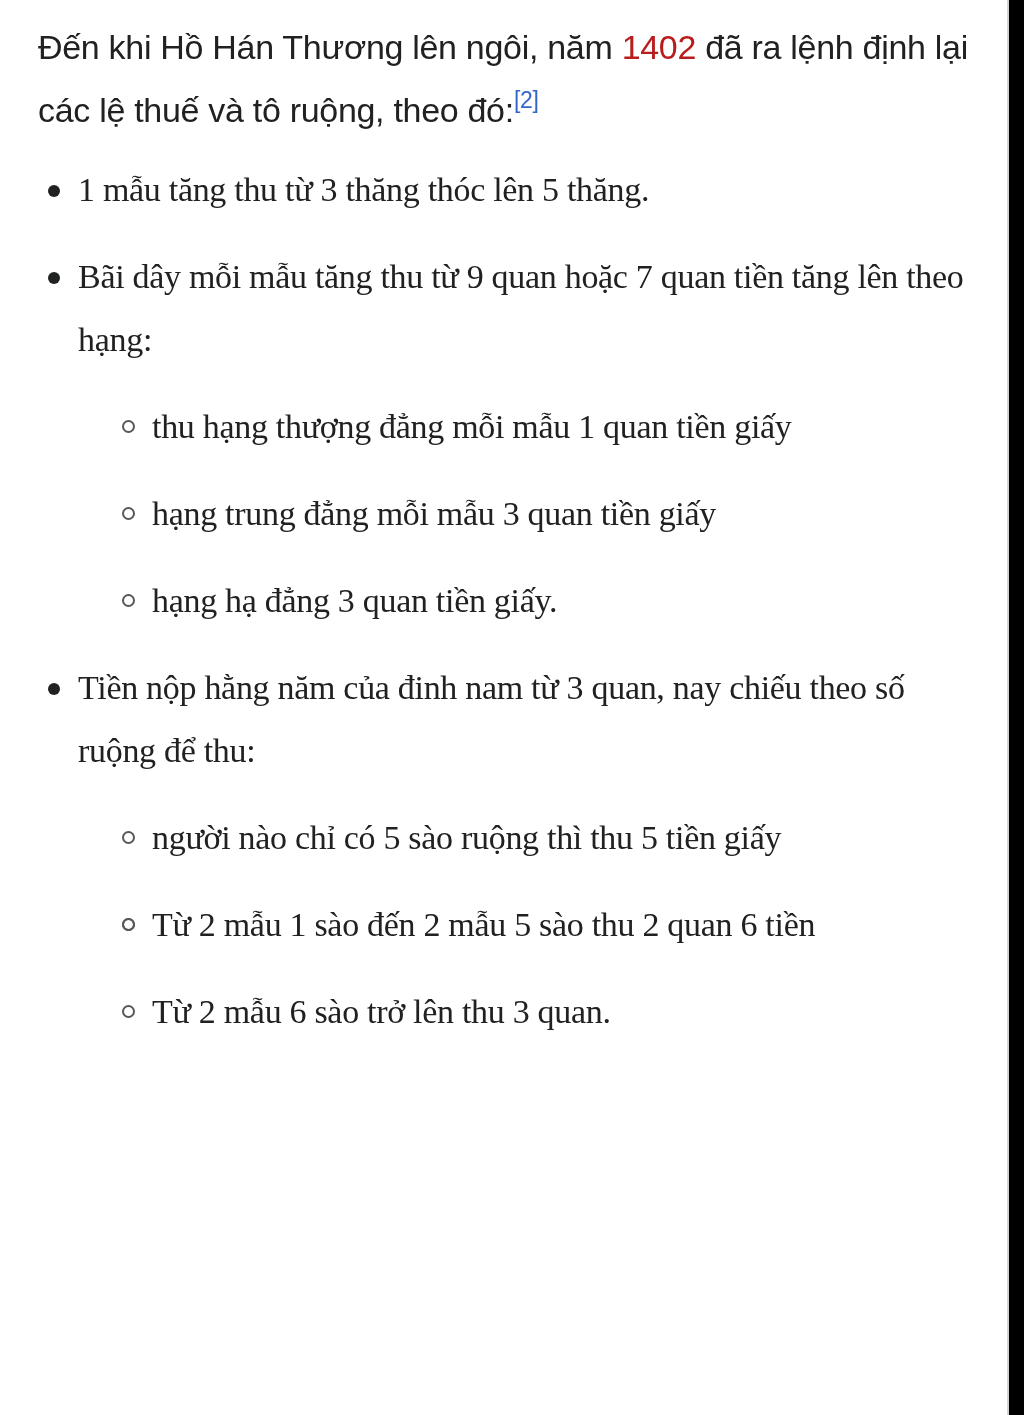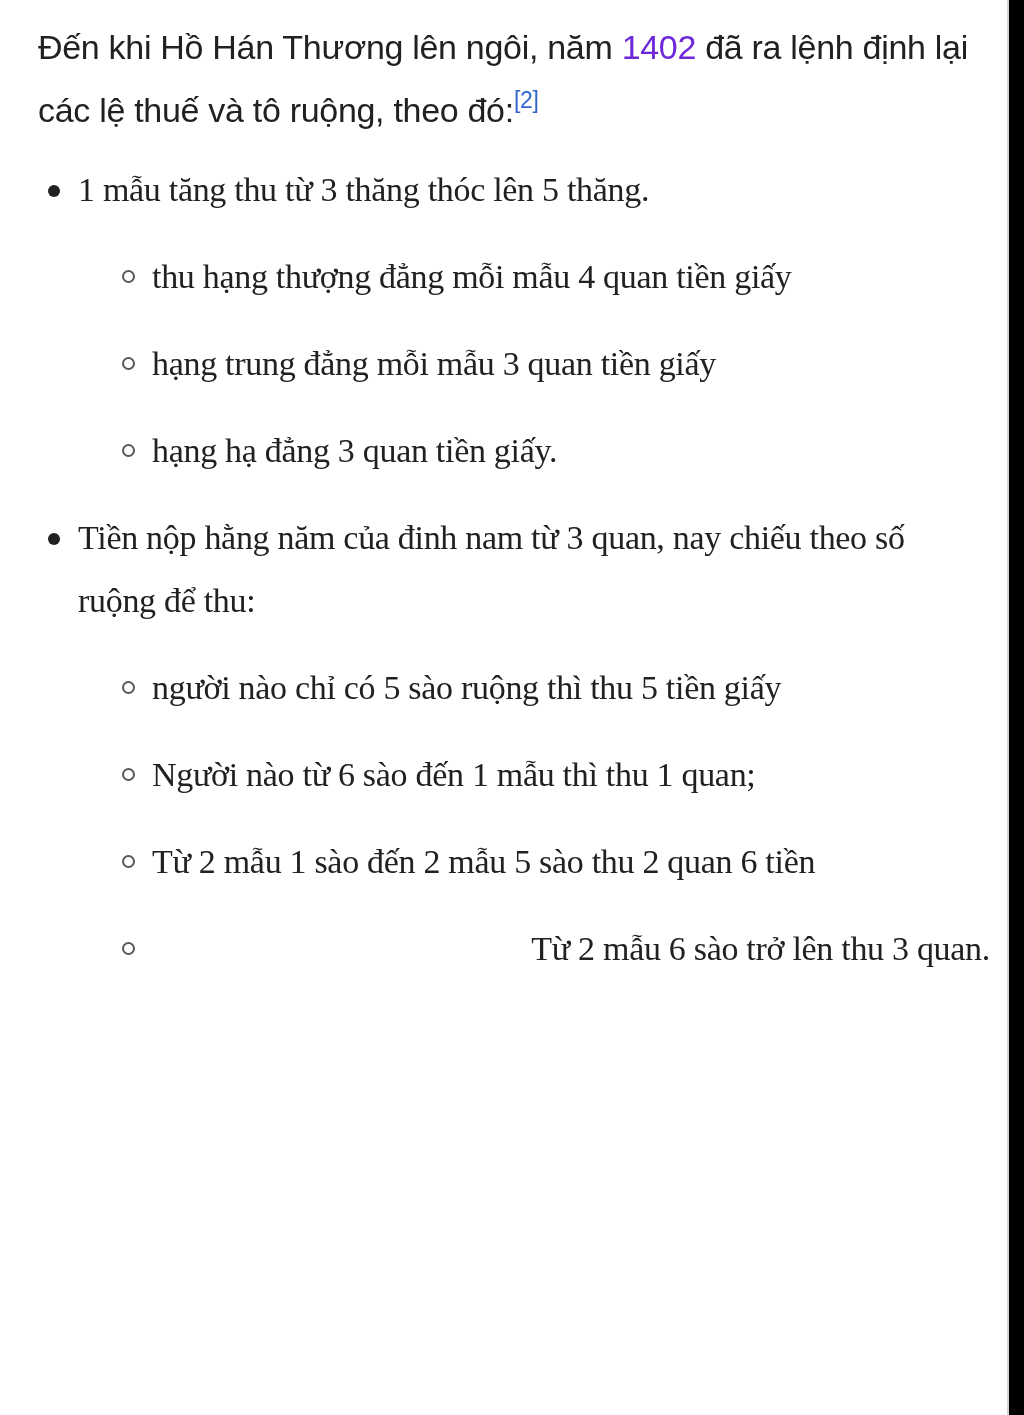--- a/index.html
+++ b/index.html
@@ -18,35 +18,35 @@
     position: absolute;
     left: 38px; top: 16px;
     width: 952px;
     font-size: 34px;
     line-height: 63px;
     letter-spacing: -0.3px;
     color: #202122;
   }
   .content p { margin: 0; }
   a.link {
-    color: #6d28d9;
+    color: #b91c1c;
     text-decoration: none;
     cursor: pointer;
   }
   sup.ref {
     color: #3366cc;
     font-size: 23px;
     line-height: 0;
     position: relative;
     top: -2px;
     cursor: pointer;
   }
   .list { margin: 16px 0; font-family: Liberation Serif, serif; }
   .row { position: relative; margin-bottom: 24px; }
-  .row:last-child { margin-bottom: 0; text-align: right; }
+  .row:last-child { margin-bottom: 0; }
   .row.l1 { padding-left: 40px; }
   .row.l2 { padding-left: 114px; }
   .disc {
     position: absolute;
     left: 10px; top: 27px;
     width: 12px; height: 12px;
     border-radius: 50%;
     background: #202122;
   }
   .circle {
@@ -74,24 +74,28 @@
 
     <p><span>Đến khi Hồ Hán Thương lên ngôi, năm </span><a class="link">1402</a><span> đã ra lệnh định lại các lệ thuế và tô ruộng, theo đó:</span><sup class="ref">[2]</sup></p>
 
     <div class="list">
 
       <div class="row l1">
         <span class="disc"></span>
         <span>1 mẫu tăng thu từ 3 thăng thóc lên 5 thăng.</span>
       </div>
 
+      <div class="row l1">
+        <span class="disc"></span>
+        <span>Bãi dây mỗi mẫu tăng thu từ 9 quan hoặc 7 quan tiền tăng lên theo hạng:</span>
+      </div>
 
       <div class="row l2">
         <span class="circle"></span>
-        <span>thu hạng thượng đẳng mỗi mẫu 4 quan tiền giấy</span>
+        <span>thu hạng thượng đẳng mỗi mẫu 1 quan tiền giấy</span>
       </div>
 
       <div class="row l2">
         <span class="circle"></span>
         <span>hạng trung đẳng mỗi mẫu 3 quan tiền giấy</span>
       </div>
 
       <div class="row l2">
         <span class="circle"></span>
         <span>hạng hạ đẳng 3 quan tiền giấy.</span>
@@ -102,21 +106,20 @@
         <span>Tiền nộp hằng năm của đinh nam từ 3 quan, nay chiếu theo số ruộng để thu:</span>
       </div>
 
       <div class="row l2">
         <span class="circle"></span>
         <span>người nào chỉ có 5 sào ruộng thì thu 5 tiền giấy</span>
       </div>
 
       <div class="row l2">
         <span class="circle"></span>
-        <span>Người nào từ 6 sào đến 1 mẫu thì thu 1 quan;</span>
       </div>
 
 
       <div class="row l2">
         <span class="circle"></span>
         <span>Từ 2 mẫu 1 sào đến 2 mẫu 5 sào thu 2 quan 6 tiền</span>
       </div>
 
       <div class="row l2">
         <span class="circle"></span>

